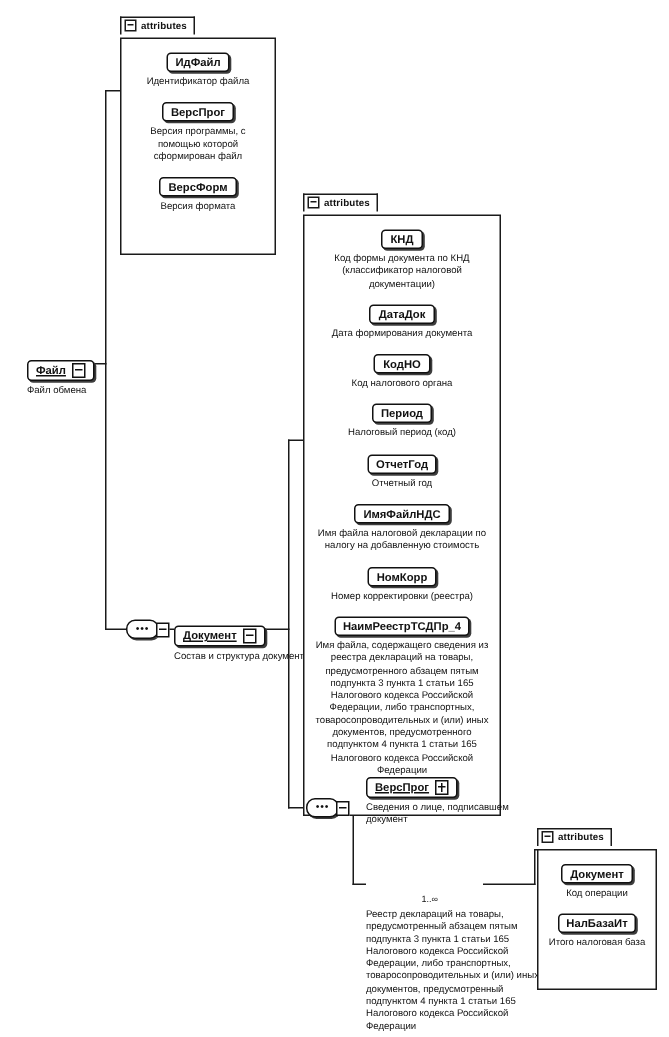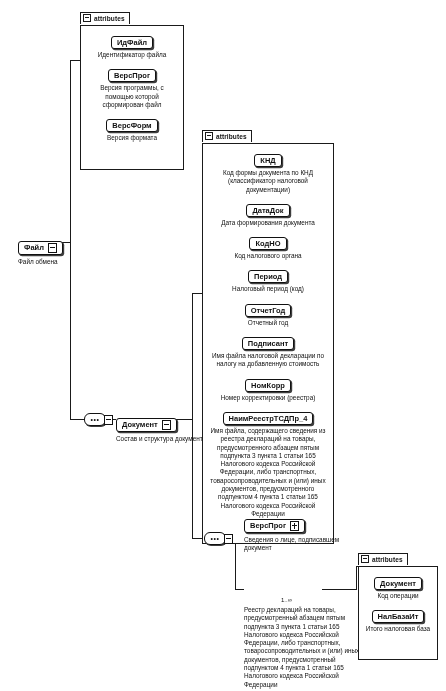--- a/index.html
+++ b/index.html
@@ -85,20 +85,21 @@
     align-items: center;
     border: 1.6px solid #111111;
     border-radius: 3px;
     background: #ffffff;
     padding: 1px 5px;
     font-size: 7.5px;
     font-weight: bold;
     line-height: 9px;
     white-space: nowrap;
     box-shadow: 1.2px 1.2px 0 #3d3d3d;
+    text-decoration: underline;
   }
   .node-box .label { display: inline-block; }
   .node-desc {
     margin-top: 3px;
     font-size: 6.4px;
     line-height: 8.2px;
     font-weight: normal;
     color: #111;
   }
 
@@ -295,21 +296,21 @@
       </div>
       <div class="attr-item">
         <span class="attr-chip">Период</span>
         <div class="attr-text">Налоговый период (код)</div>
       </div>
       <div class="attr-item">
         <span class="attr-chip">ОтчетГод</span>
         <div class="attr-text">Отчетный год</div>
       </div>
       <div class="attr-item">
-        <span class="attr-chip">Подписант</span>
+        <span class="attr-chip">ИмяФайлНДС</span>
         <div class="attr-text">Имя файла налоговой декларации по налогу на добавленную стоимость</div>
       </div>
       <div class="attr-item">
         <span class="attr-chip">НомКорр</span>
         <div class="attr-text">Номер корректировки (реестра)</div>
       </div>
       <div class="attr-item">
         <span class="attr-chip">НаимРеестрТСДПр_4</span>
         <div class="attr-text" style="margin-bottom:0;">Имя файла, содержащего сведения из реестра деклараций на товары, предусмотренного абзацем пятым подпункта 3 пункта 1 статьи 165 Налогового кодекса Российской Федерации, либо транспортных, товаросопроводительных и (или) иных документов, предусмотренного подпунктом 4 пункта 1 статьи 165 Налогового кодекса Российской Федерации</div>
       </div>

